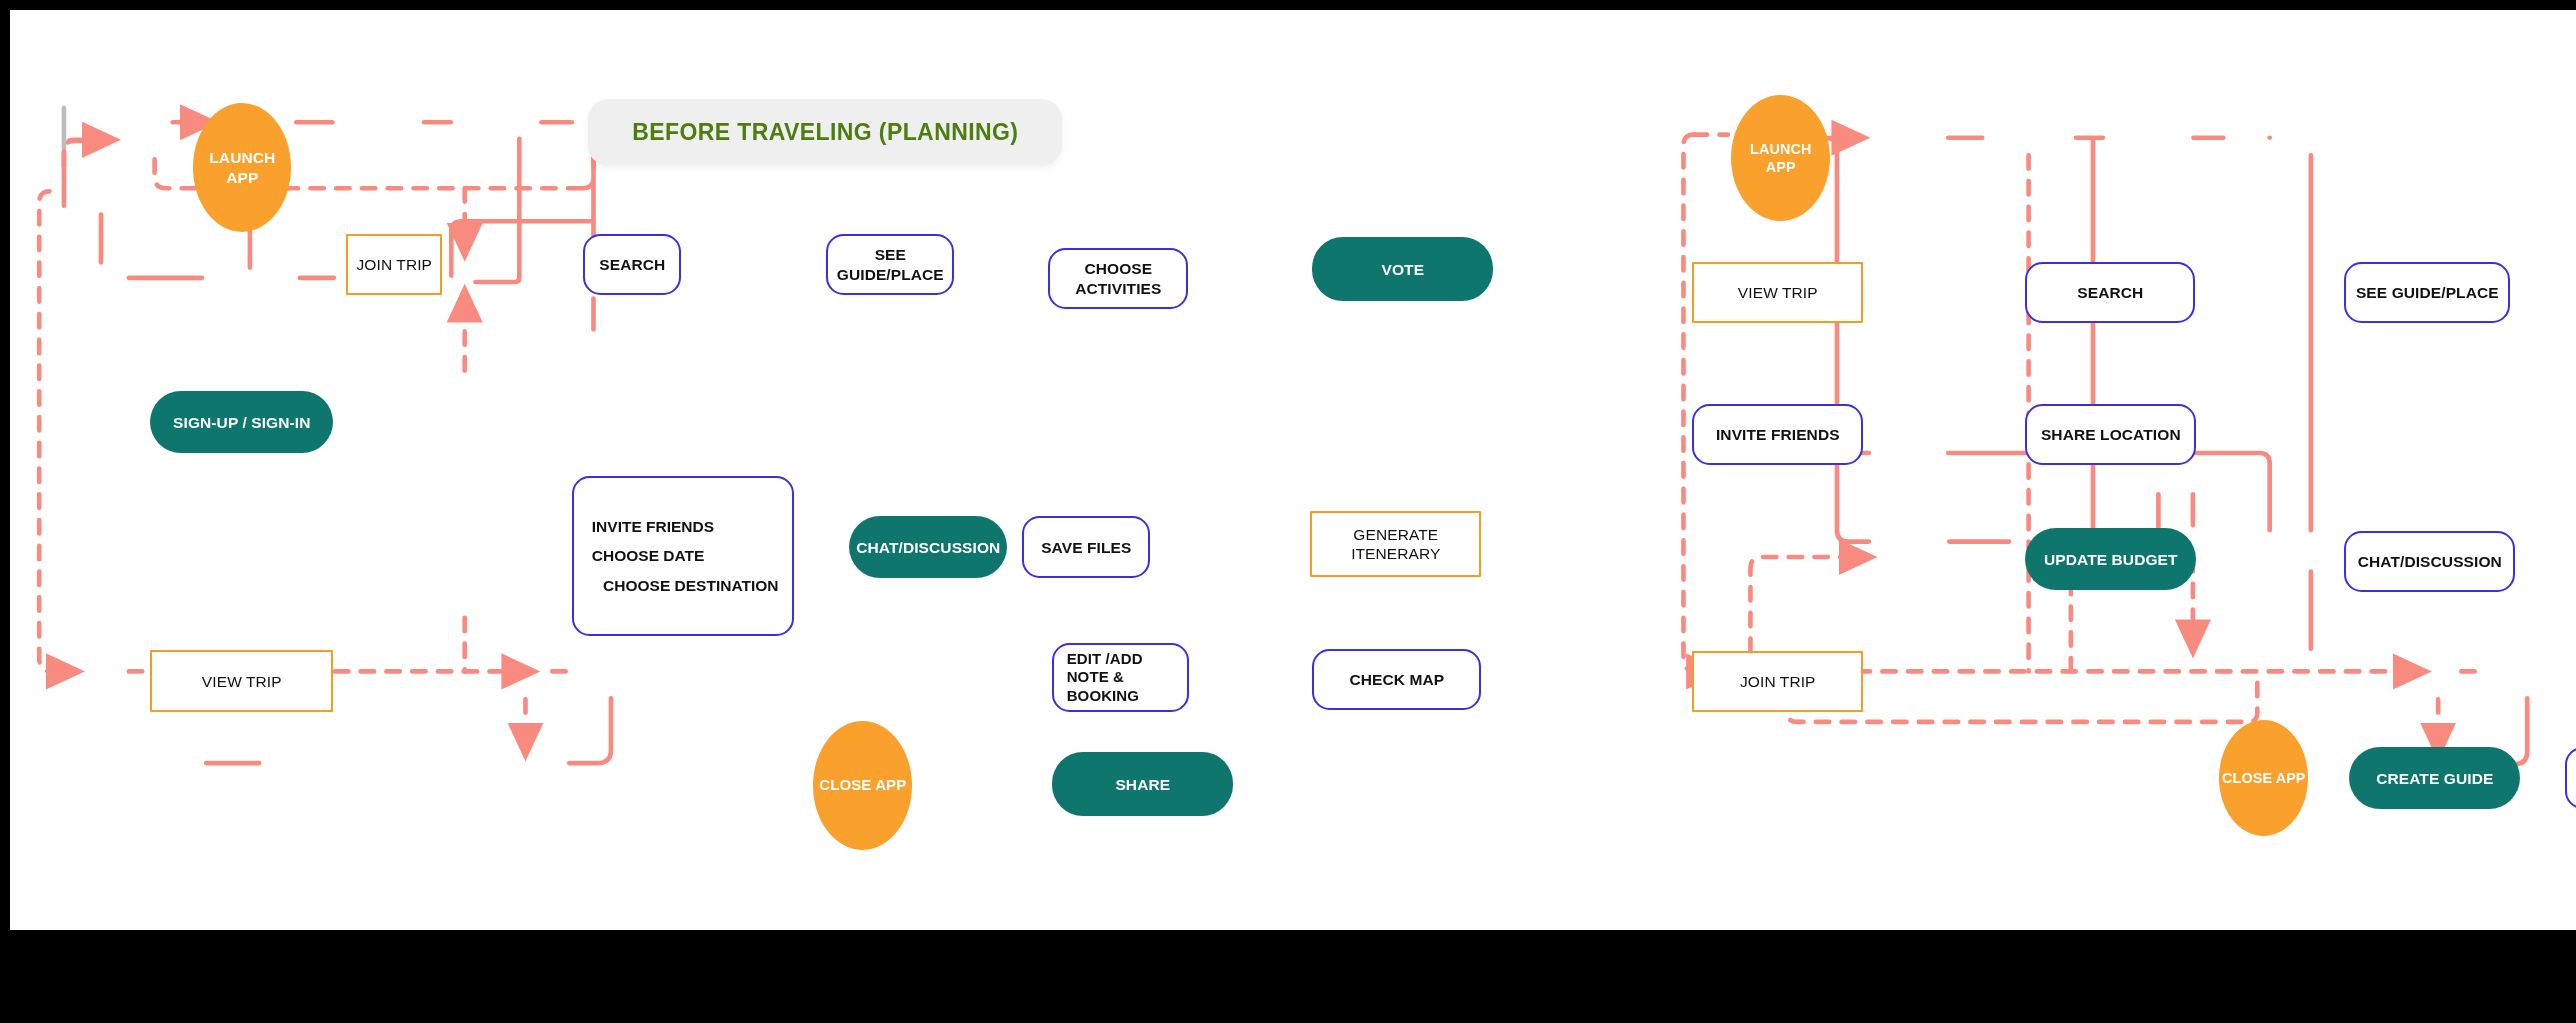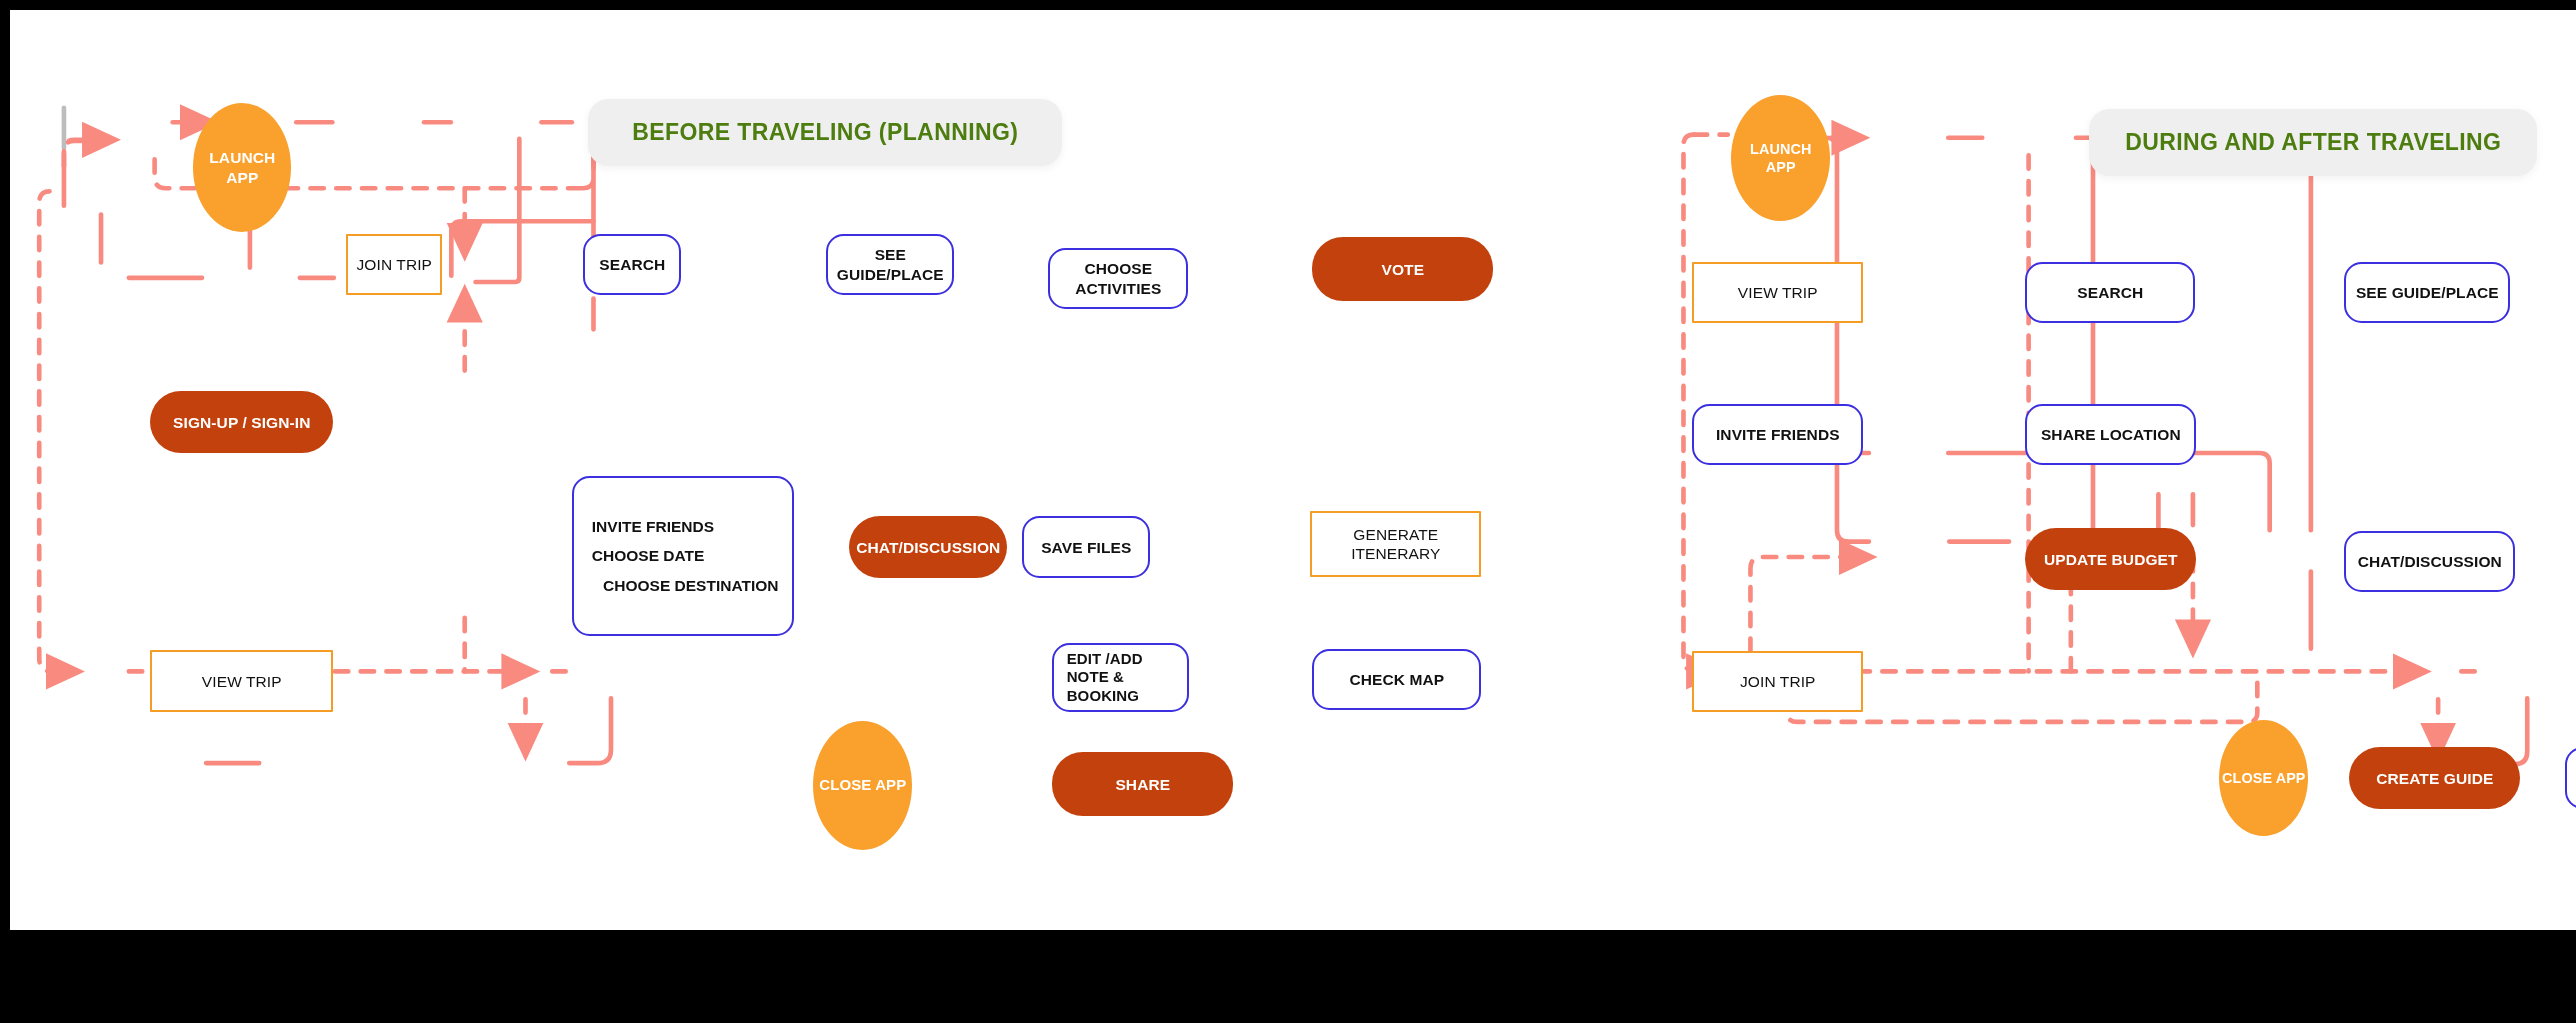--- a/index.html
+++ b/index.html
@@ -39,21 +39,21 @@
     font-weight:400;
   }
   .n-round-blue{
     background:#ffffff;
     border:2.6px solid #3B2FE0;
     border-radius:17.5px;
     color:#111111;
     font-weight:700;
   }
   .n-fill-blue{
-    background:#c2410c;
+    background:#0f766e;
     border:none;
     border-radius:31px;
     color:#ffffff;
     font-weight:700;
   }
   .n-ellipse-orange{
     background:#F9A02D;
     border:none;
     border-radius:50%;
     color:#ffffff;
@@ -279,21 +279,20 @@
     </div>
 
     <div class="node n-ellipse-orange" style="left:803px;top:711px;width:99px;height:129px;font-size:15px;">
       <span class="lbl">CLOSE APP</span>
     </div>
 
     <div class="node n-fill-blue" style="left:1042px;top:742px;width:181px;height:64px;font-size:15.5px;align-items:center;">
       <span class="lbl">SHARE</span>
     </div>
 
-    <div class="title-pill" style="left:2079px;top:99px;width:448px;height:67px;font-size:23px;">DURING AND AFTER TRAVELING</div>
 
     <div class="node n-ellipse-orange" style="left:1721px;top:85px;width:99px;height:126px;font-size:14.4px;">
       <span class="lbl">
         <span>LAUNCH</span><br><span>APP</span>
       </span>
     </div>
 
     <div class="node n-rect-orange" style="left:1682px;top:252px;width:171px;height:61px;font-size:15.5px;">
       <span class="lbl">VIEW TRIP</span>
     </div>

